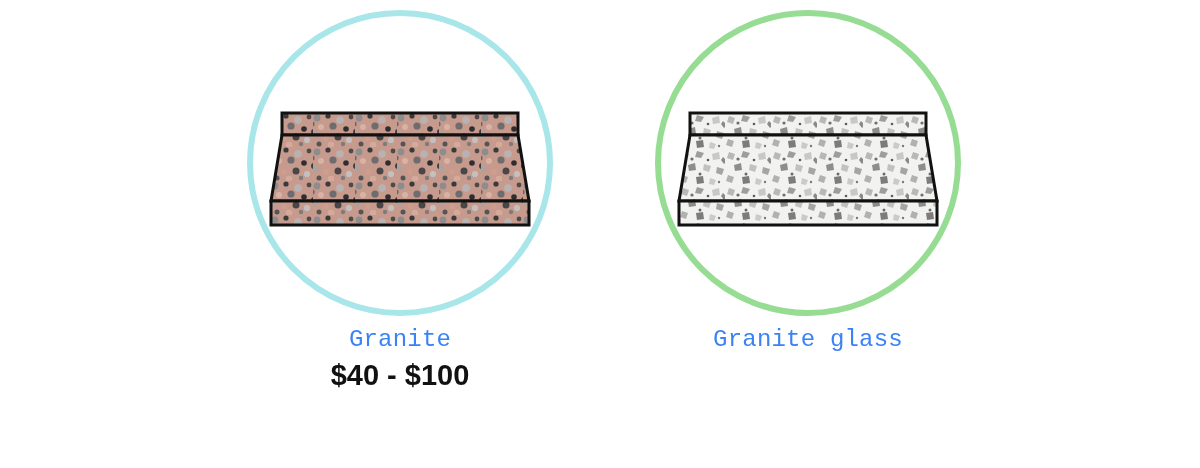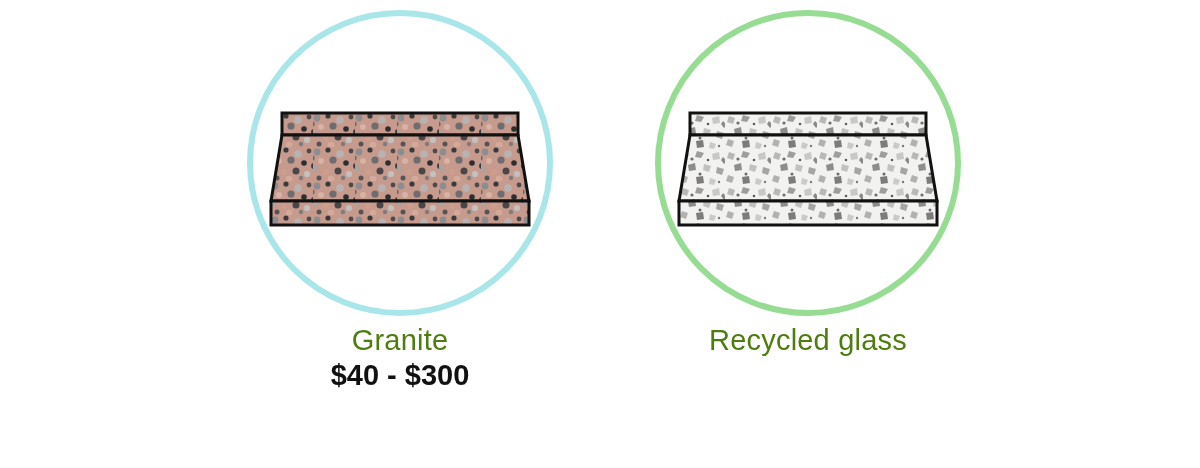--- a/index.html
+++ b/index.html
@@ -38,26 +38,26 @@
     width:258px;height:116px;margin-left:-129px;
   }
   .counter svg{display:block;width:258px;height:116px;overflow:visible;}
 
   
   .caption{
     position:absolute;left:0;right:0;top:325px;
     text-align:center;
   }
   .mat-name{
-    font-size:29px;
+    font-size:24px;
     font-weight:300;
-    color:#4d7c0f;
+    color:#3b82f6;
     letter-spacing:.2px;
     line-height:30px;
-    font-family:Liberation Sans, sans-serif;
+    font-family:Liberation Mono, monospace;
   }
   .mat-price{
     font-size:29px;
     font-weight:bold;
     color:#111111;
     line-height:36px;
     margin-top:2px;
     font-family:"Liberation Sans",sans-serif;
   }
 
@@ -101,21 +101,21 @@
 
           <polygon points="11,22 247,22 258,88 0,88" fill="url(#granitePat)" stroke="#111111" stroke-width="3"></polygon>
 
           <polygon points="0,88 258,88 258,112 0,112" fill="url(#granitePat)" stroke="#111111" stroke-width="3"></polygon>
         </svg>
       </div>
     </div>
 
     <div class="caption">
       <div class="mat-name">Granite</div>
-      <div class="mat-price">$40 - $300</div>
+      <div class="mat-price">$40 - $100</div>
     </div>
   </div>
 
   <div class="panel right">
     <div class="circle-wrap">
       <div class="circle-ring" style="border-color: rgb(150, 220, 147);"></div>
 
       <div class="counter">
         <svg viewBox="0 0 258 116" xmlns="http://www.w3.org/2000/svg">
           <defs>
@@ -138,21 +138,21 @@
             </pattern>
           </defs>
           <polygon points="11,0 247,0 247,22 11,22" fill="url(#glassPat)" stroke="#111111" stroke-width="3"></polygon>
           <polygon points="11,22 247,22 258,88 0,88" fill="url(#glassPat)" stroke="#111111" stroke-width="3"></polygon>
           <polygon points="0,88 258,88 258,112 0,112" fill="url(#glassPat)" stroke="#111111" stroke-width="3"></polygon>
         </svg>
       </div>
     </div>
 
     <div class="caption">
-      <div class="mat-name">Recycled glass</div>
+      <div class="mat-name">Granite glass</div>
     </div>
   </div>
 </div>
 
 <div class="footer">
 
   
 
   
 

